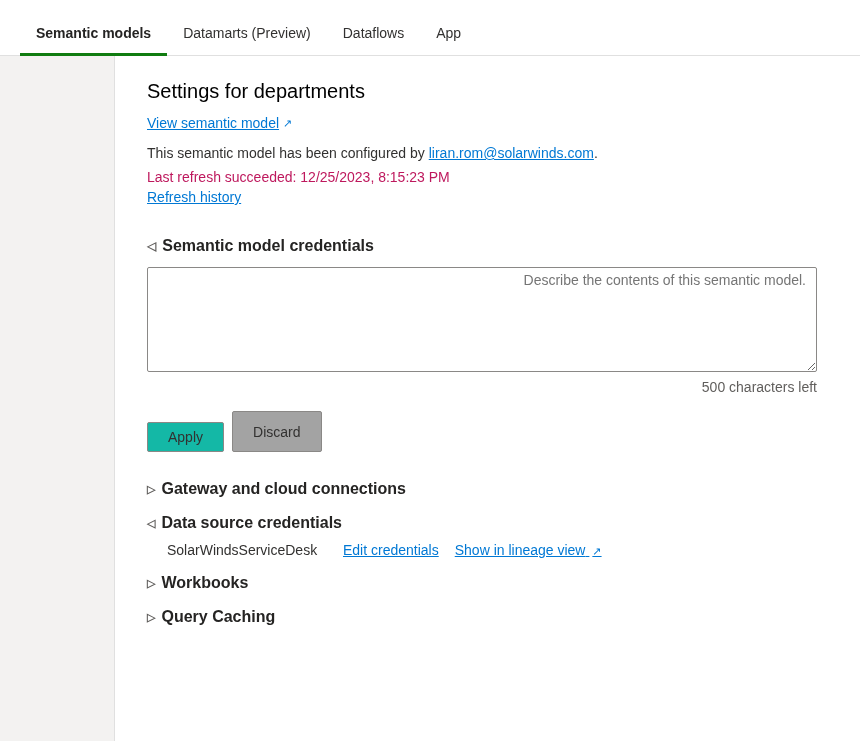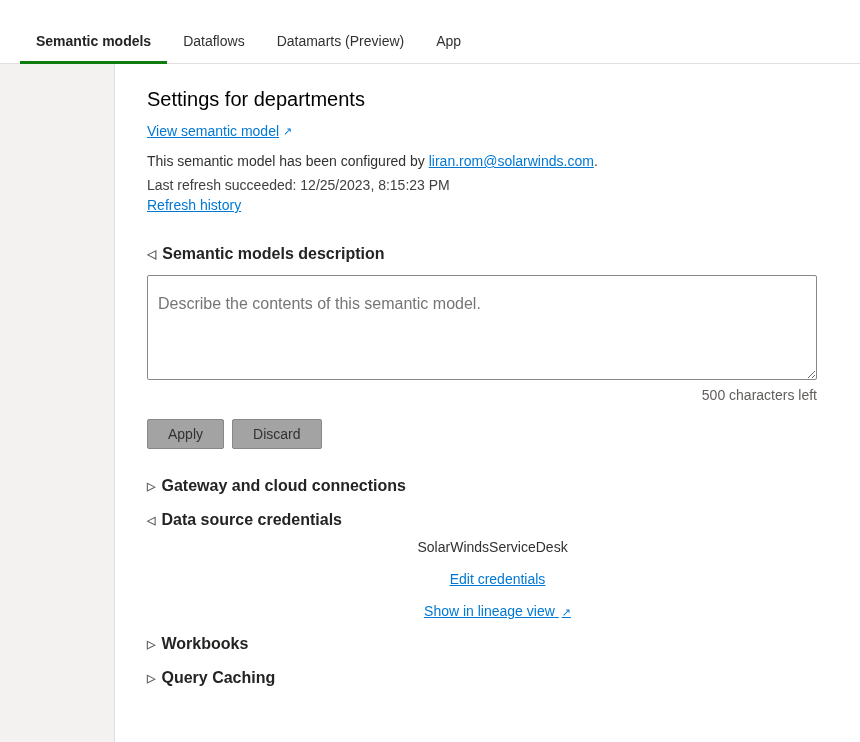--- a/index.html
+++ b/index.html
@@ -11,21 +11,21 @@
       width: 860px;
       min-height: 742px;
     }
 
     
     .top-nav {
       display: flex;
       align-items: flex-end;
       border-bottom: 1px solid #e0e0e0;
       padding: 0 20px;
-      height: 64px;
+      height: 56px;
     }
     .nav-tab {
       padding: 0 16px 12px 16px;
       font-size: 14px;
       cursor: pointer;
       color: #323130;
       border-bottom: 3px solid transparent;
       margin-bottom: -1px;
       white-space: nowrap;
     }
@@ -84,21 +84,21 @@
 
     
     .info-text {
       font-size: 14px;
       color: #323130;
       margin-bottom: 8px;
     }
 
     .refresh-status {
       font-size: 14px;
-      color: #404040;
+      color: #be185d;
       margin-bottom: 4px;
     }
 
     .refresh-history-link {
       display: block;
       margin-bottom: 32px;
     }
 
     
     .section-header {
@@ -118,26 +118,27 @@
       user-select: none;
     }
 
     
     .description-area {
       width: 100%;
       max-width: 670px;
       height: 105px;
       border: 1px solid #8a8886;
       border-radius: 2px;
-      padding: 19px 10px;
-      font-size: 16px;
+      padding: 4px 10px;
+      font-size: 14px;
       font-family: 'Segoe UI', sans-serif;
       color: #605e5c;
       resize: vertical;
       outline: none;
+      text-align: right;
     }
 
     .char-count {
       text-align: right;
       font-size: 14px;
       color: #605e5c;
       max-width: 670px;
       margin-top: 4px;
       margin-bottom: 12px;
     }
@@ -152,22 +153,23 @@
     .btn {
       padding: 6px 20px;
       font-size: 14px;
       border: 1px solid #8a8886;
       background: #a3a3a3;
       color: #323130;
       cursor: pointer;
       border-radius: 2px;
     }
     .btn-primary {
-      background: #a3a3a3;
+      background: #14b8a6;
       border: 1px solid #8a8886;
+      margin-top: 11px;
     }
 
     
     .collapsible-section {
       margin-bottom: 16px;
     }
 
     .collapsed-header {
       display: flex;
       align-items: center;
@@ -185,35 +187,34 @@
     }
 
     
     .credentials-row {
       display: flex;
       align-items: center;
       gap: 16px;
       margin-left: 20px;
       margin-bottom: 12px;
       font-size: 14px;
-      flex-direction: column;
     }
 
     .credentials-name {
       color: #323130;
       min-width: 160px;
     }
   </style>
 </head>
 <body>
 
 <nav class="top-nav">
   <div class="nav-tab active">Semantic models</div>
+  <div class="nav-tab">Datamarts (Preview)</div>
   <div class="nav-tab">Dataflows</div>
-  <div class="nav-tab">Datamarts (Preview)</div>
   <div class="nav-tab">App</div>
 </nav>
 
 <div class="layout">
 
   <div class="sidebar"></div>
 
   <main class="main-content">
 
     
@@ -231,21 +232,21 @@
     </p>
 
     
     <p class="refresh-status">Last refresh succeeded: 12/25/2023, 8:15:23 PM</p>
     <a class="link refresh-history-link">Refresh history</a>
 
     
     <div class="collapsible-section">
       <div class="section-header">
         <span class="triangle">◁</span>
-        <span>Semantic models description</span>
+        <span>Semantic model credentials</span>
       </div>
       <textarea class="description-area" placeholder="Describe the contents of this semantic model." style=""></textarea>
       <div class="char-count">500 characters left</div>
     </div>
 
     
     <div class="button-row">
       <button class="btn btn-primary">Apply</button>
       <button class="btn">Discard</button>
     </div>

